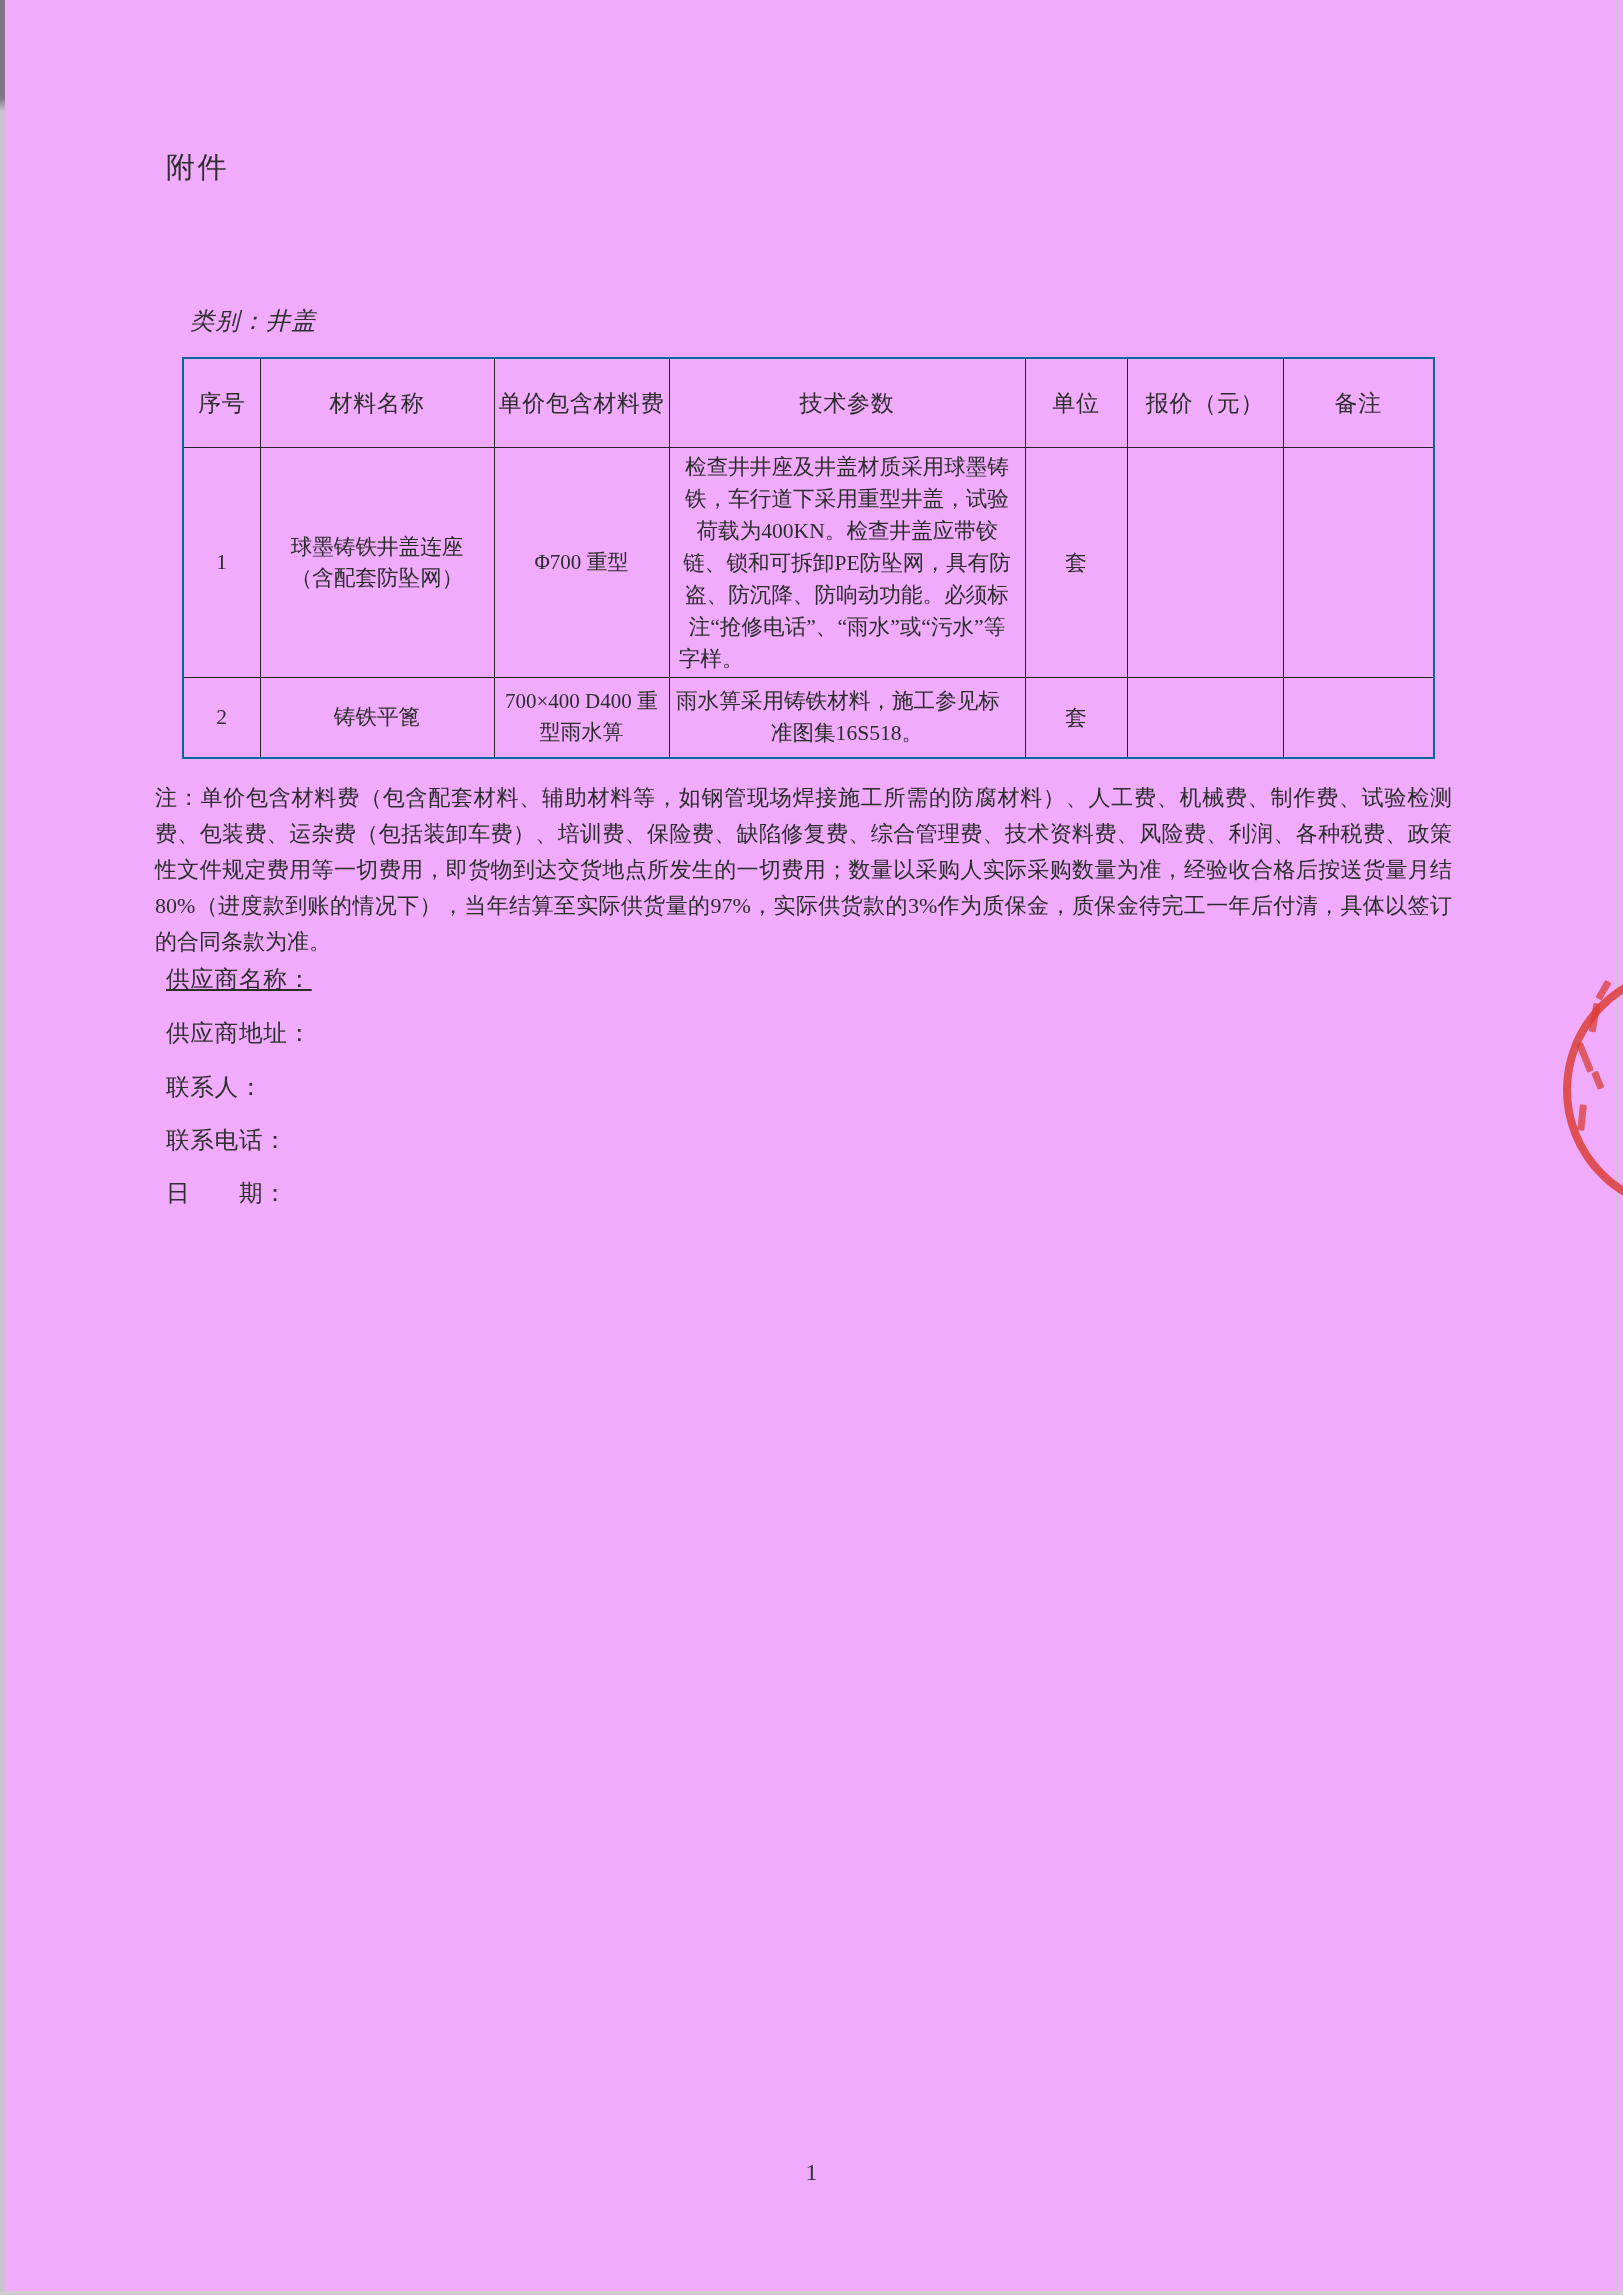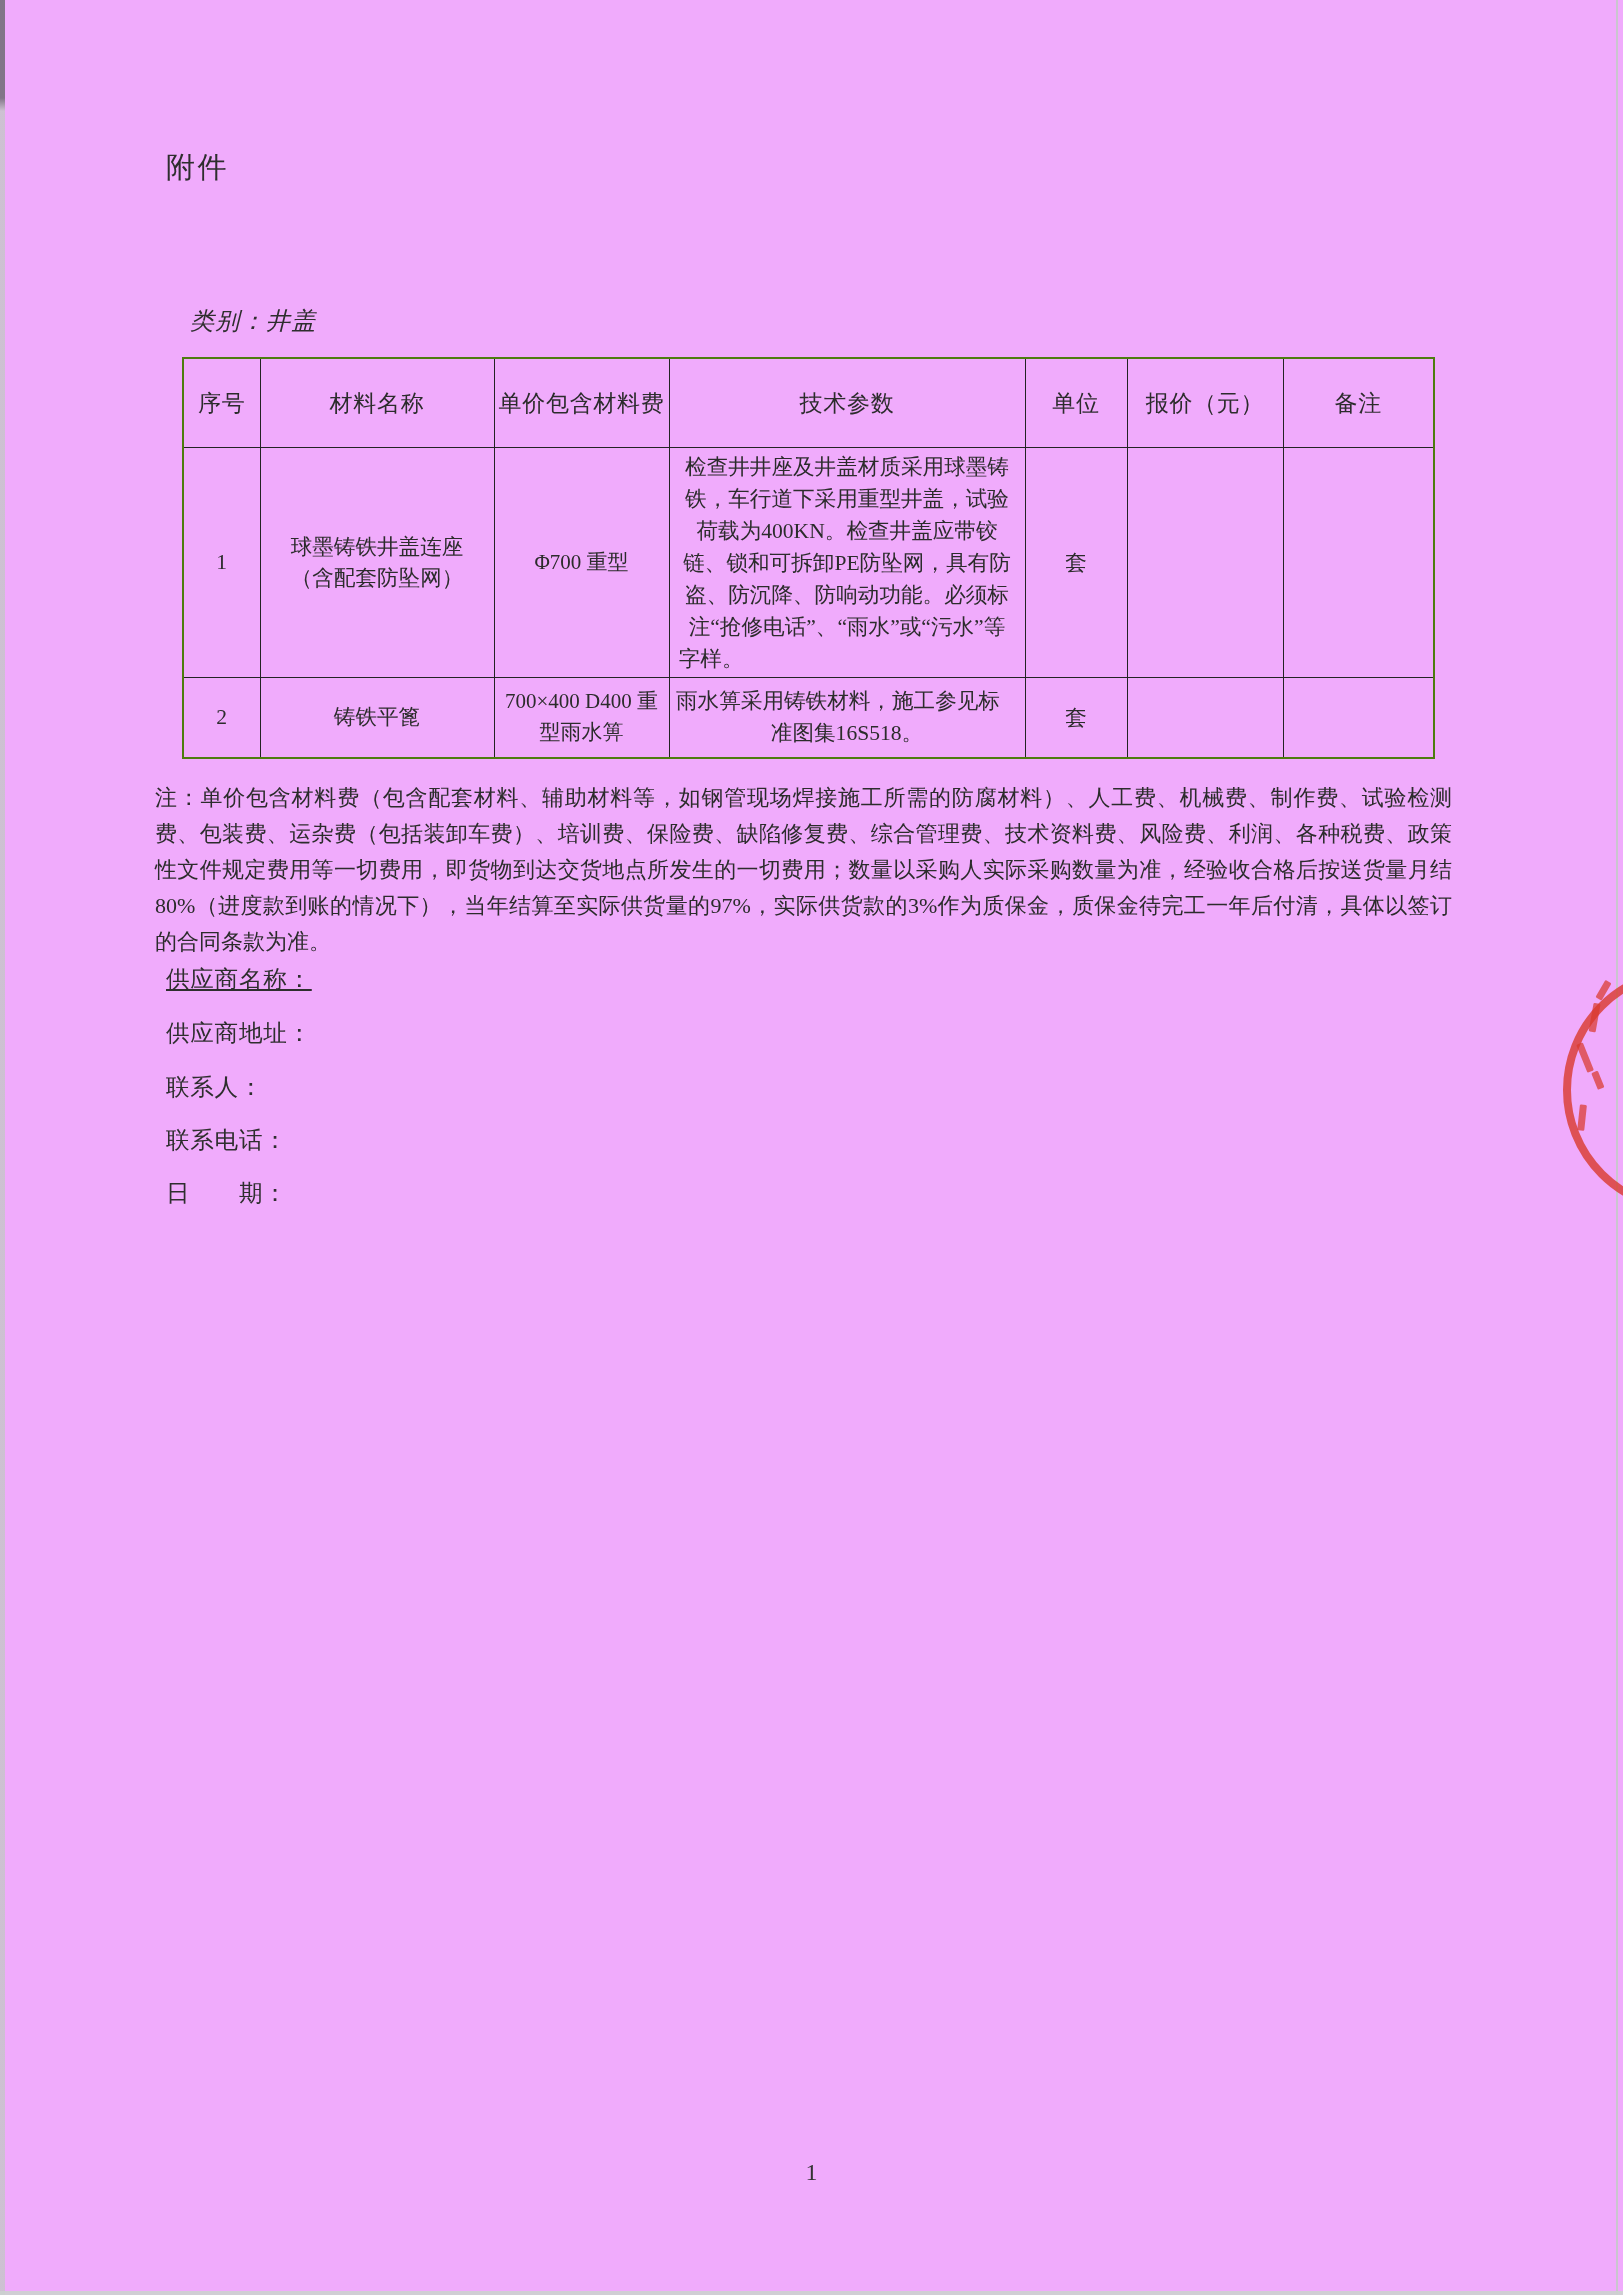--- a/index.html
+++ b/index.html
@@ -17,21 +17,21 @@
     opacity:.75;}
   .edge-bottom{position:absolute;left:0;bottom:0;width:100%;height:3.9px;background:#ccd2cf;opacity:.9;}
   .edge-right-line{position:absolute;left:1616px;top:0;width:2px;height:100%;background:#c3c9c6;opacity:.85;}
 
   .attachment{position:absolute;left:166px;top:148px;font-size:29px;letter-spacing:2.6px;}
   .title{position:absolute;left:0;top:207px;width:100%;text-align:center;
     font-size:33px;font-weight:600;letter-spacing:2px;color:#2a2a2a;}
   .category{position:absolute;left:190px;top:305px;font-size:24px;letter-spacing:1.3px;font-style:italic;}
 
   table.quote{position:absolute;left:182px;top:357px;border-collapse:collapse;table-layout:fixed;
-    border:2px solid #4d7c0f;}
+    border:2px solid #0369a1;}
   table.quote th,table.quote td{border:1.3px solid #242424;vertical-align:middle;
     text-align:center;font-weight:normal;color:#2c2c2c;overflow:hidden;}
   table.quote th{height:86px;font-size:23px;letter-spacing:0.7px;}
   tr.row-1{height:226px;}
   tr.row-2{height:80px;}
   td.c-seq{font-size:21.6px;}
   td.c-name{font-size:21.6px;line-height:31px;padding:0 9.2px;}
   td.c-spec{font-size:21px;line-height:31px;padding:0 5.2px;}
   td.c-tech{font-size:21.6px;line-height:32px;padding:2.6px 9.2px;text-align:justify;text-align-last:left;}
   td.c-tech.center{text-align:left;text-align-last:center;padding:2.6px 6.5px;}

